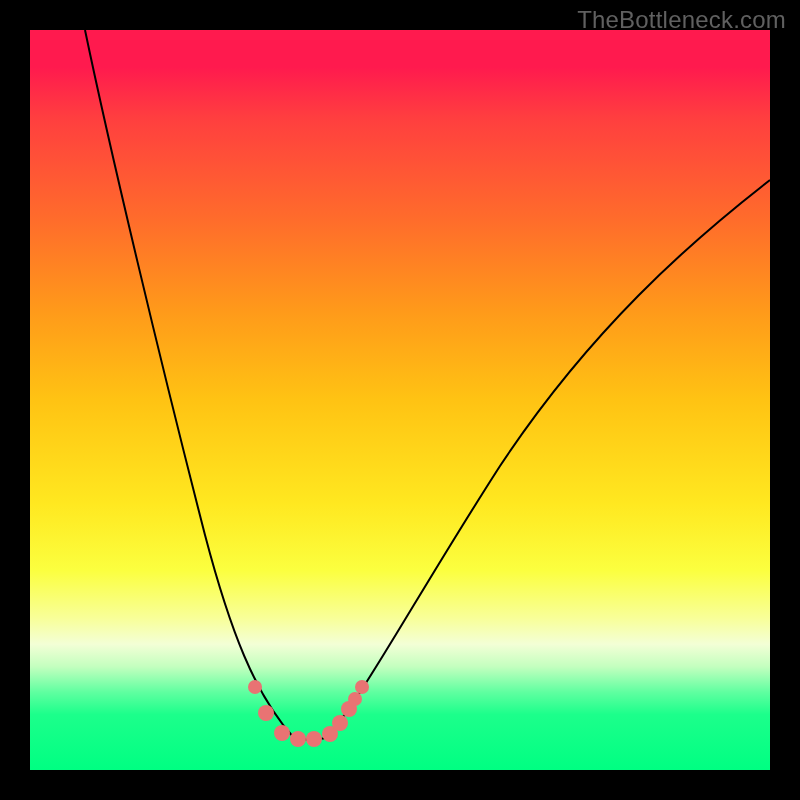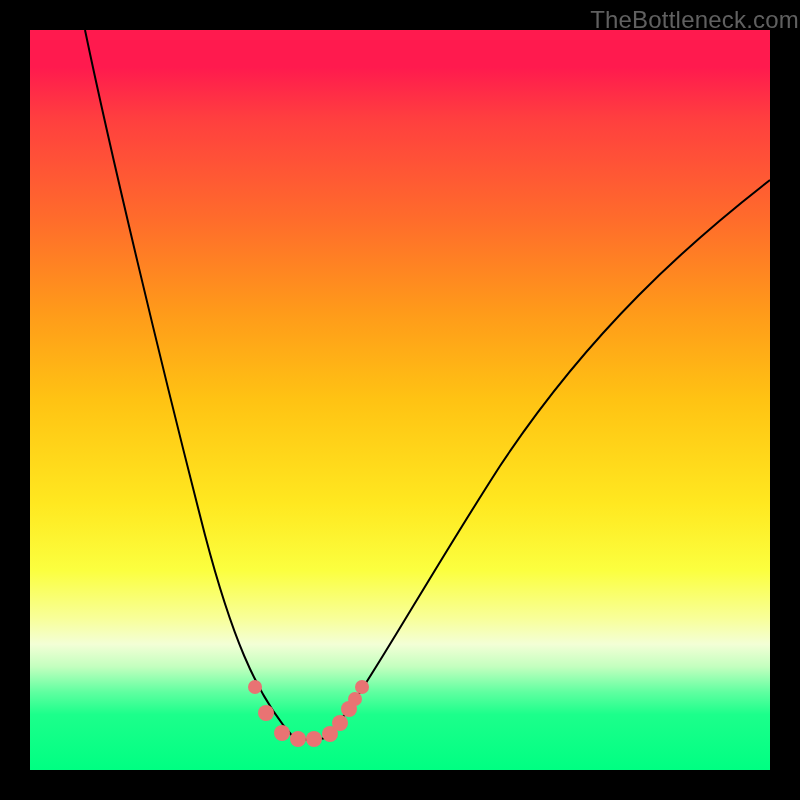--- a/index.html
+++ b/index.html
@@ -13,21 +13,21 @@
   }
   .frame {
     position: relative;
     width: 800px;
     height: 800px;
     background: #000;
   }
   .watermark {
     position: absolute;
     top: 6px;
-    right: 1px;
+    right: 14px;
     color: #606060;
     font-size: 24px;
     font-weight: 400;
     letter-spacing: 0.2px;
     user-select: none;
     z-index: 3;
   }
   .plot-area {
     position: absolute;
     left: 30px;

